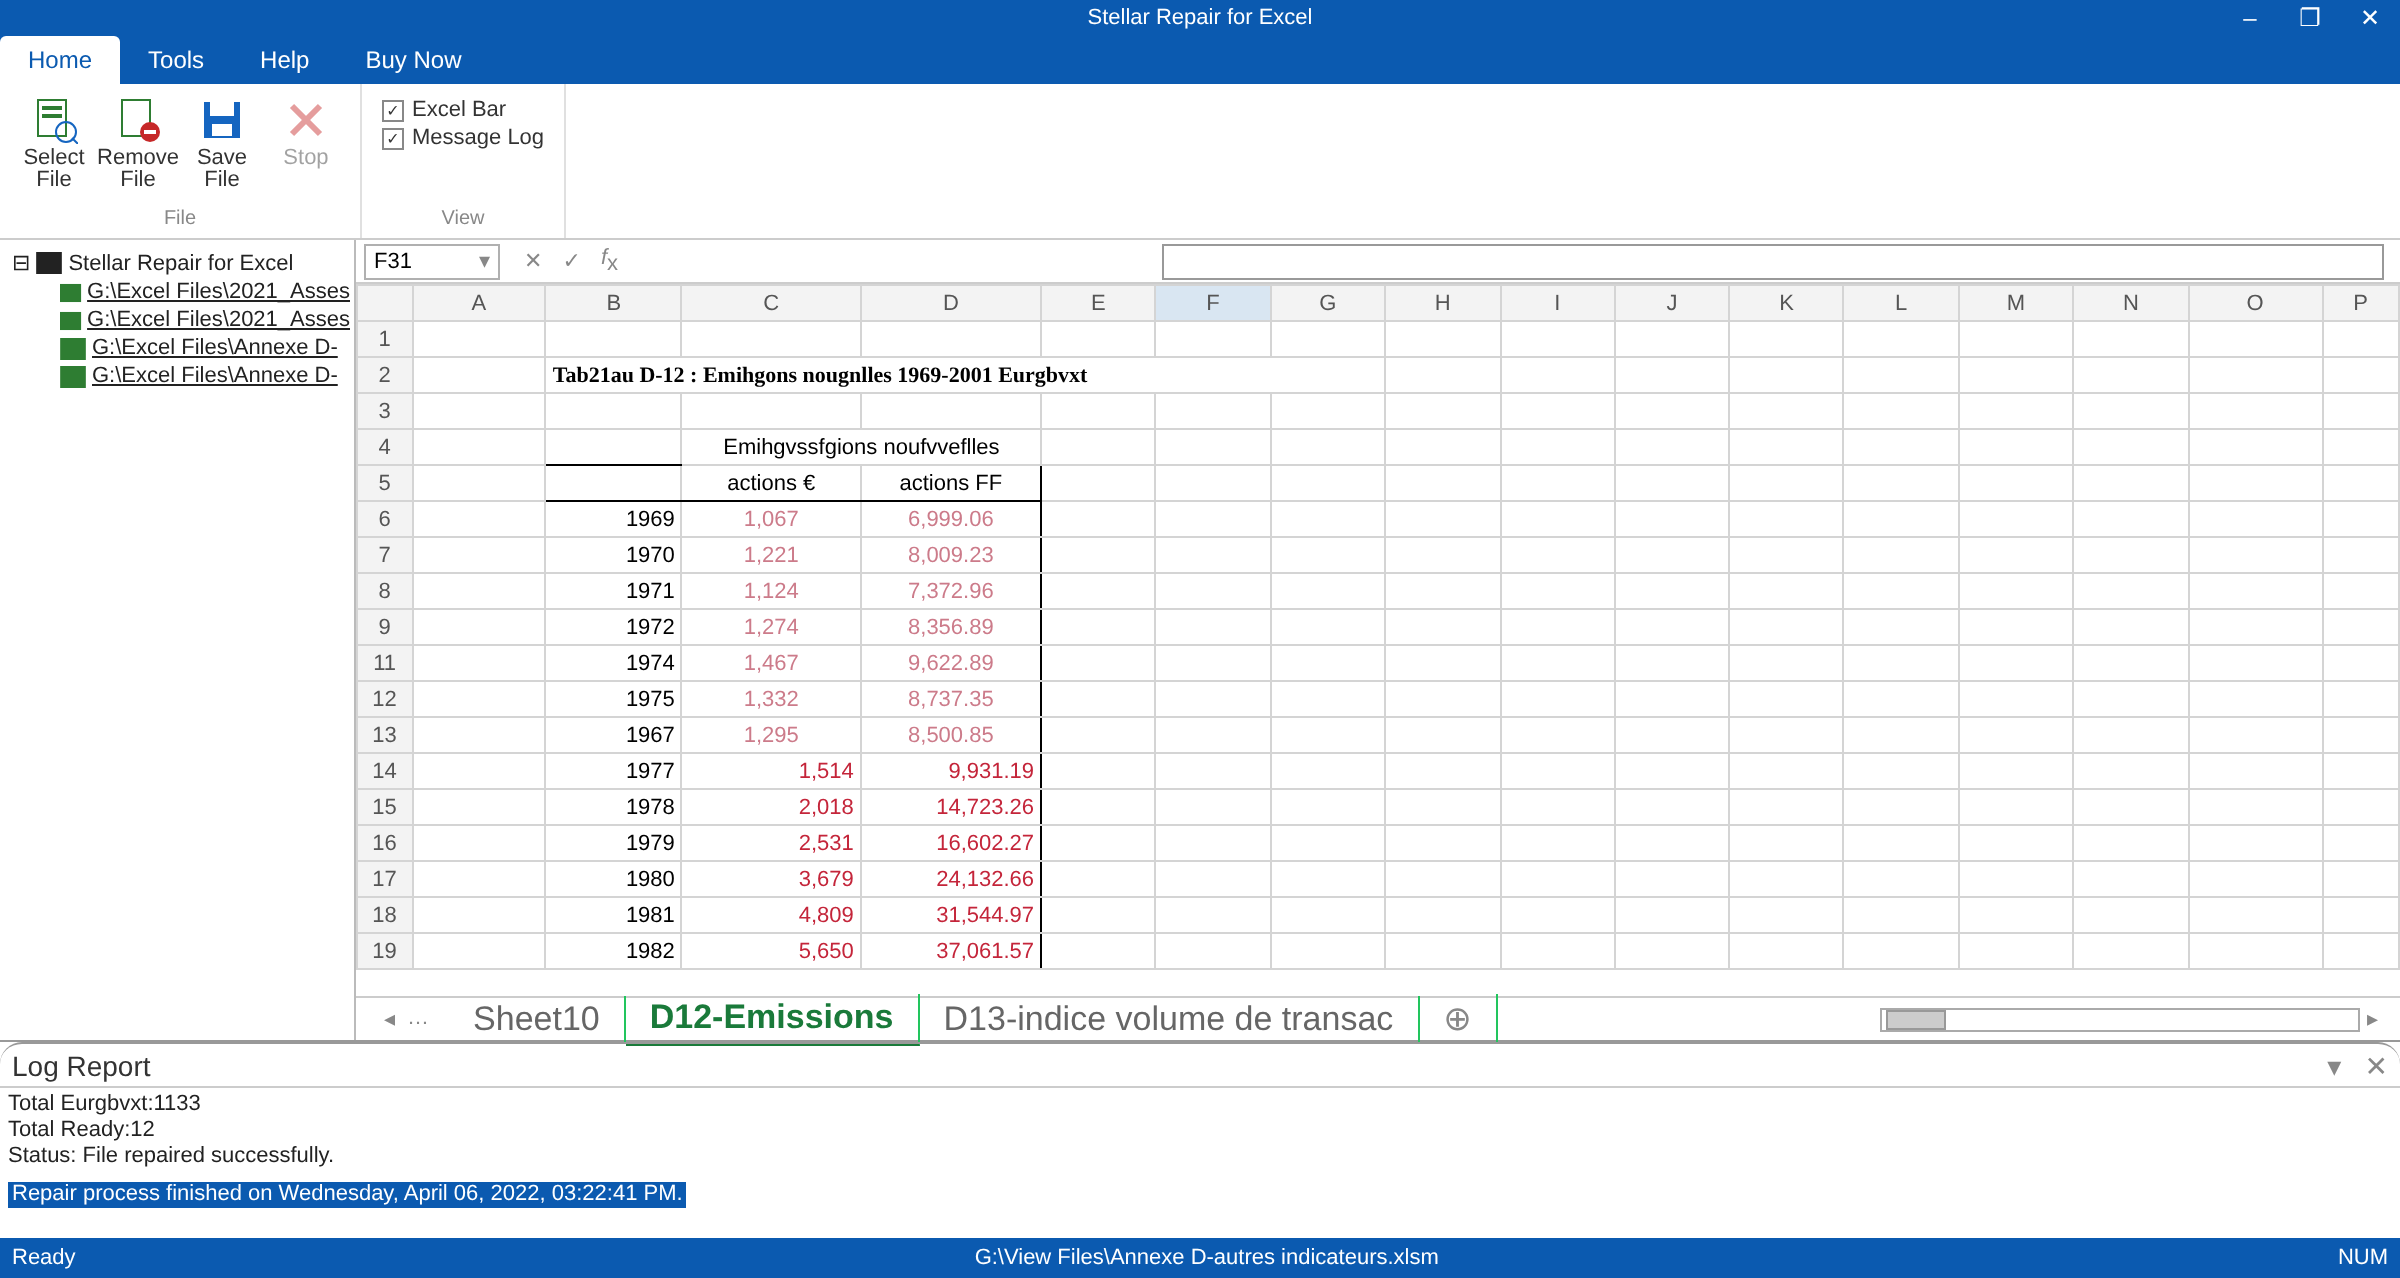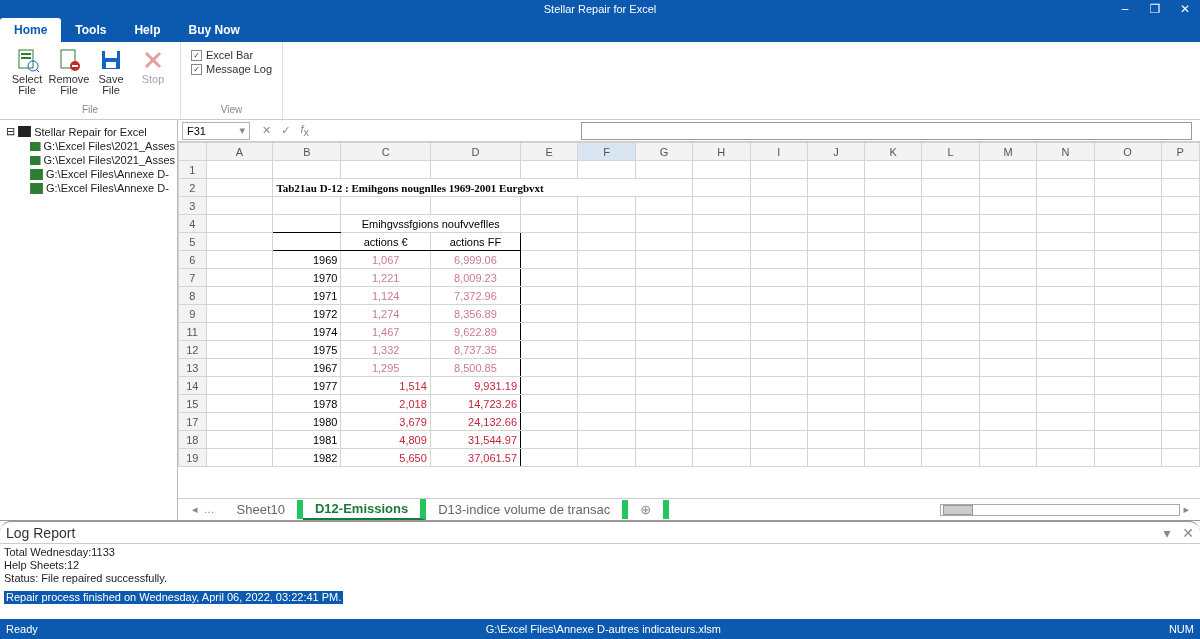--- a/index.html
+++ b/index.html
@@ -1,34 +1,34 @@
 <!DOCTYPE html>
 <html><head>
 <meta charset="utf-8">
 <style>
 * { margin: 0; padding: 0; box-sizing: border-box; font-family: "Segoe UI", Tahoma, sans-serif; font-size: 11px; }
 body { width: 1200px; height: 639px; background: #fff; overflow: hidden; display: flex; flex-direction: column; }
 .titlebar { background: #0b5ab0; color: #fff; height: 18px; display: flex; align-items: center; justify-content: center; position: relative; }
 .titlebar span { font-size: 11px; }
 .winbtns { position: absolute; right: 0; top: 0; display: flex; height: 18px; }
 .winbtns div { width: 30px; display: flex; align-items: center; justify-content: center; color: #fff; font-size: 12px; }
-.menubar { background: #0b5ab0; height: 24px; display: flex; align-items: stretch; font-weight: bold; }
+.menubar { background: #0b5ab0; height: 24px; display: flex; align-items: stretch; }
 .menutab { padding: 0 14px; color: #fff; display: flex; align-items: center; font-size: 12px; }
 .menutab.active { background: #fff; color: #0b5ab0; border-top-left-radius: 3px; border-top-right-radius: 3px; }
 .ribbon { background: #fff; border-bottom: 1px solid #ccc; height: 78px; display: flex; }
 .rgroup { display: flex; flex-direction: column; border-right: 1px solid #e0e0e0; padding: 2px 6px; }
 .rgrow { display: flex; flex: 1; }
 .rbtn { display: flex; flex-direction: column; align-items: center; justify-content: flex-start; width: 42px; padding-top: 4px; }
 .ricon { width: 24px; height: 24px; margin-bottom: 2px; }
 .rlabel { font-size: 11px; text-align: center; line-height: 11px; color: #333; }
 .rgname { font-size: 10px; color: #888; text-align: center; padding-bottom: 2px; }
 .midbody { flex: 1; display: flex; min-height: 0; border-bottom: 1px solid #999; }
 .treepane { width: 178px; border-right: 1px solid #bbb; padding: 4px 2px; overflow: hidden; }
 .tnode { white-space: nowrap; padding: 1px 0 1px 4px; display: flex; align-items: center; gap: 3px; color: #222; }
-.tnode.child { padding-left: 28px; }
+.tnode.child { padding-left: 28px; text-decoration: underline; }
 .tico { width: 13px; height: 11px; display: inline-block; }
 .sheetwrap { flex: 1; display: flex; flex-direction: column; min-width: 0; }
 .fbar { height: 22px; display: flex; align-items: center; border-bottom: 1px solid #ccc; padding: 2px 4px; gap: 4px; }
 .namebox { width: 68px; height: 18px; border: 1px solid #b0b0b0; background: #fff; display: flex; align-items: center; padding: 0 4px; font-size: 11px; }
 .fxbtns { display: flex; gap: 10px; color: #888; align-items: center; padding: 0 8px; }
 .fxbar { flex: 1; height: 18px; border: 1px solid #999; background: #fff; margin-left: 260px; margin-right: 4px; }
 .gridwrap { flex: 1; overflow: hidden; position: relative; }
 table.grid { border-collapse: collapse; width: 100%; }
 table.grid th, table.grid td { border: 1px solid #d4d4d4; height: 18px; font-size: 11px; }
 table.grid th { background: #f3f3f3; color: #555; font-weight: normal; text-align: center; position: sticky; top: 0; }
@@ -37,21 +37,21 @@
 table.grid th.sel, table.grid .rowhdr.sel { background: #d9e6f2; }
 .colA{width:70px}.colB{width:70px}.colC{width:92px}.colD{width:92px}.colE{width:60px}.colF{width:60px}.colG{width:60px}.colH{width:60px}.colI{width:60px}.colJ{width:60px}.colK{width:60px}.colL{width:60px}.colM{width:60px}.colN{width:60px}.colO{width:70px}.colP{width:40px}
 .titlecell { font-weight: bold; font-family: "Times New Roman", serif; font-size: 13px; margin-top: 48px; }
 .redc { color: #c4253a; text-align: right; }
 .pinkc { color: #cc7b8a; text-align: center; }
 .ctr { text-align: center; }
 .r { text-align: right; }
 .bT{border-top:1px solid #000!important}.bB{border-bottom:1px solid #000!important}.bL{border-left:1px solid #000!important}.bR{border-right:1px solid #000!important}
 .tbar { height: 22px; display: flex; align-items: center; border-top: 1px solid #ccc; background: #fff; padding: 0 4px; }
 .tbar .navarr { display: flex; gap: 6px; color: #888; padding: 0 10px; }
-.stab { padding: 2px 12px; border-right: 6px solid #22c55e; color: #666; font-size: 13px; }
+.stab { padding: 2px 12px; border-right: 1px solid #22c55e; color: #666; font-size: 17px; }
 .stab.active { color: #1a7a3a; font-weight: bold; border-bottom: 2px solid #1a7a3a; }
 .scrollh { flex: 1; display: flex; align-items: center; justify-content: flex-end; padding: 0 4px; }
 .scrollh .bar { width: 240px; height: 12px; border: 1px solid #aaa; display: flex; align-items: center; }
 .scrollh .thumb { width: 30px; height: 10px; background: #ccc; border: 1px solid #999; margin-left: 2px; }
 .logpanel { height: 98px; border-top: 1px solid #999; display: flex; flex-direction: column; border-radius: 11px; }
 .loghdr { height: 22px; display: flex; align-items: center; justify-content: space-between; padding: 0 6px; border-bottom: 1px solid #ccc; }
 .loghdr span { font-size: 14px; color: #333; }
 .logbody { padding: 2px 4px; font-size: 10px; color: #222; line-height: 13px; }
 .loghi { background: #0b5ab0; color: #fff; display: inline-block; padding: 0 2px; }
 .status { height: 20px; background: #0b5ab0; color: #fff; display: flex; align-items: center; padding: 0 6px; font-size: 10px; justify-content: space-between; }
@@ -458,20 +458,39 @@
               <td class="colI "></td>
               <td class="colJ "></td>
               <td class="colK "></td>
               <td class="colL "></td>
               <td class="colM "></td>
               <td class="colN "></td>
               <td class="colO "></td>
               <td class="colP "></td>
             </tr>
             <tr>
+              <td class="rowhdr">16</td>
+              <td class="colA "></td>
+              <td class="colB r bL">1979</td>
+              <td class="colC redc">2,531</td>
+              <td class="colD redc bR">16,602.27</td>
+              <td class="colE "></td>
+              <td class="colF "></td>
+              <td class="colG "></td>
+              <td class="colH "></td>
+              <td class="colI "></td>
+              <td class="colJ "></td>
+              <td class="colK "></td>
+              <td class="colL "></td>
+              <td class="colM "></td>
+              <td class="colN "></td>
+              <td class="colO "></td>
+              <td class="colP "></td>
+            </tr>
+            <tr>
               <td class="rowhdr">17</td>
               <td class="colA "></td>
               <td class="colB r bL">1980</td>
               <td class="colC redc">3,679</td>
               <td class="colD redc bR">24,132.66</td>
               <td class="colE "></td>
               <td class="colF "></td>
               <td class="colG "></td>
               <td class="colH "></td>
               <td class="colI "></td>
@@ -543,25 +562,25 @@
     </div>
   </div>
 </div>
 
 <div class="logpanel">
   <div class="loghdr">
     <span>Log Report</span>
     <span style="color:#888">▾ &nbsp; ✕</span>
   </div>
   <div class="logbody">
-    <div>Total Wednesday:1133</div>
-    <div>Help Sheets:12</div>
+    <div>Total Eurgbvxt:1133</div>
+    <div>Total Ready:12</div>
     <div>Status: File repaired successfully.</div>
     <div style="height:6px"></div>
     <span class="loghi">Repair process finished on Wednesday, April 06, 2022, 03:22:41 PM.</span>
   </div>
 </div>
 
 <div class="status">
   <span>Ready</span>
-  <span>G:\Excel Files\Annexe D-autres indicateurs.xlsm</span>
+  <span>G:\View Files\Annexe D-autres indicateurs.xlsm</span>
   <span>NUM</span>
 </div>
 
 </body></html>

